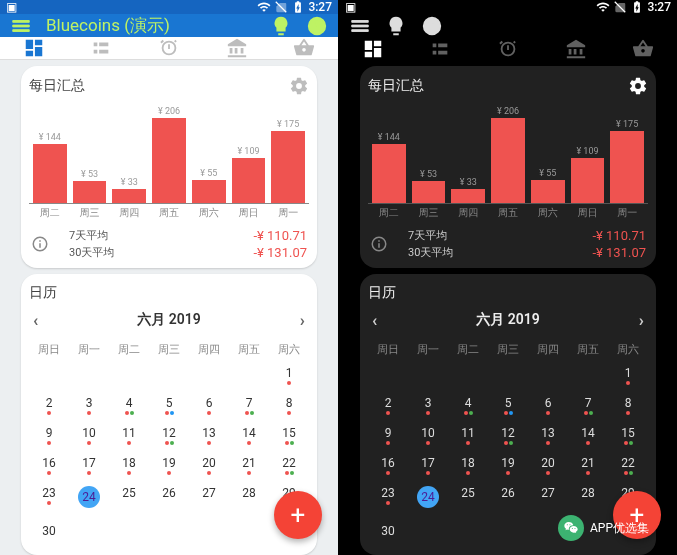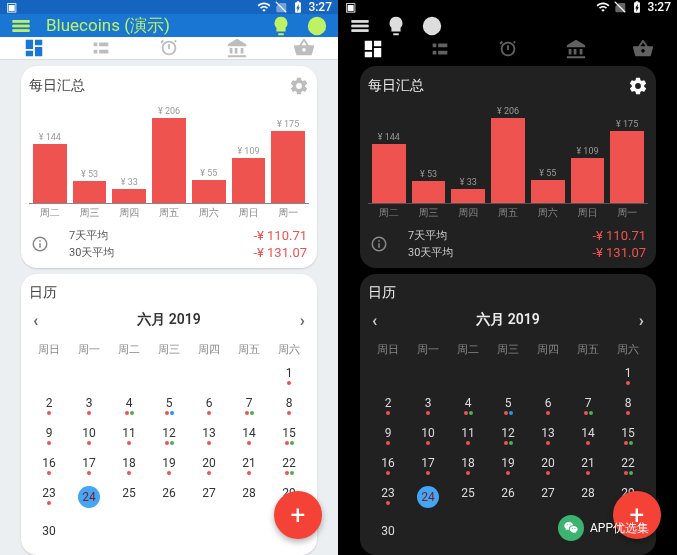--- a/index.html
+++ b/index.html
@@ -52,21 +52,21 @@
   .cal-nav{font-size:17px;font-weight:700;color:#666}
   .dark .cal-nav{color:#ccc}
   .cal-month{font-size:14px;font-weight:600}
   .light .cal-month{color:#333}
   .dark .cal-month{color:#eee}
   .cal-days,.cal-row{display:flex}
   .cal-days span{flex:1;text-align:center;font-size:11px;color:#888;padding:4px 0}
   .cal-cell{flex:1;text-align:center;padding:5px 0;font-size:12px;position:relative}
   .light .cal-cell{color:#333}
   .dark .cal-cell{color:#ddd}
-  .cal-cell.today span.num{display:inline-flex;width:22px;height:22px;border-radius:50%;background:#42a5f5;color:#7f1d1d;align-items:center;justify-content:center}
+  .cal-cell.today span.num{display:inline-flex;width:22px;height:22px;border-radius:50%;background:#42a5f5;color:#4c1d95;align-items:center;justify-content:center}
   .dots{display:flex;justify-content:center;gap:1px;margin-top:1px;height:5px}
   .dot{width:4px;height:4px;border-radius:50%}
   .dot.r{background:#ef5350}.dot.g{background:#4caf50}.dot.b{background:#2196f3}
   .fab{position:absolute;bottom:16px;right:16px;width:48px;height:48px;border-radius:50%;background:#f44336;color:#fff;display:flex;align-items:center;justify-content:center;font-size:26px;box-shadow:0 3px 6px rgba(0,0,0,.3)}
   .watermark{position:absolute;bottom:14px;right:28px;display:flex;align-items:center;gap:6px;color:#fff;font-size:12px;pointer-events:none}
   .wm-circle{width:26px;height:26px;border-radius:50%;background:#3cb371;display:flex;align-items:center;justify-content:center}
 </style>
 </head>
 <body>
 

